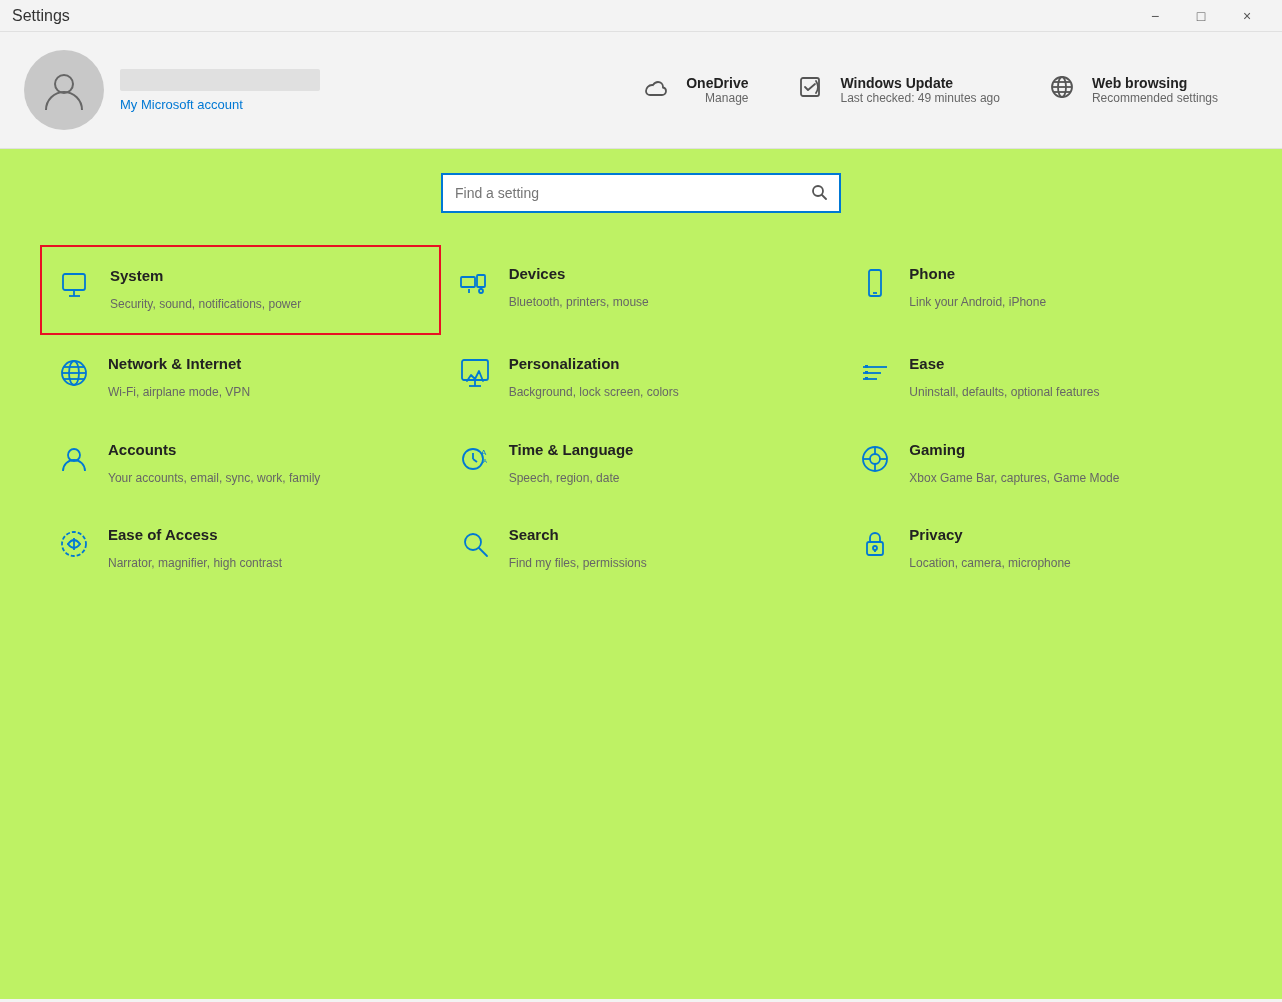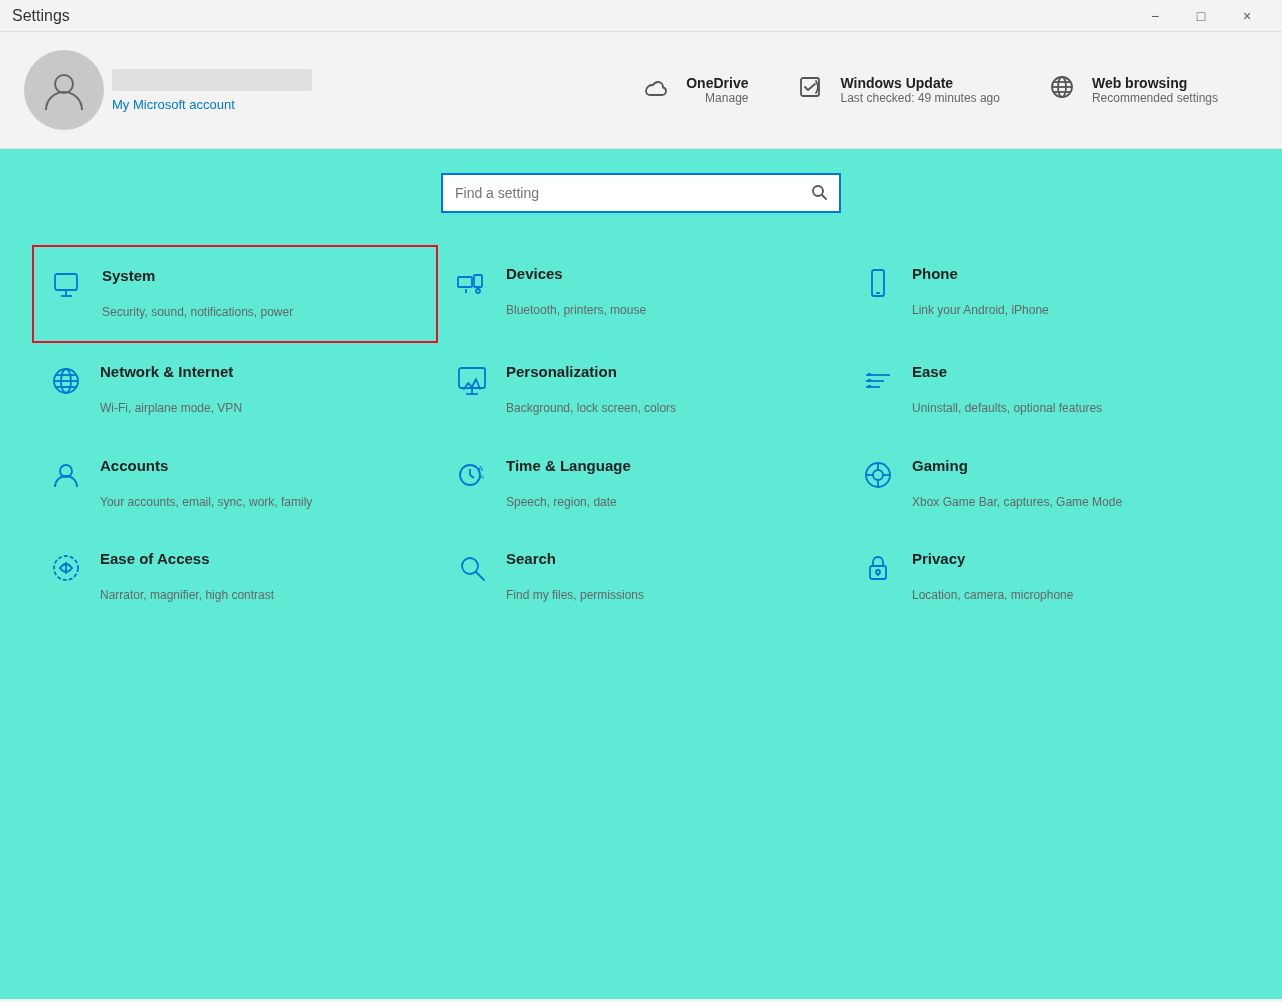--- a/index.html
+++ b/index.html
@@ -29,21 +29,21 @@
       background: #f3f3f3;
       padding: 18px 24px 18px 24px;
       display: flex;
       align-items: center;
       gap: 0;
       border-bottom: 1px solid #e0e0e0;
     }
     .user-section {
       display: flex;
       align-items: center;
-      gap: 8px;
+      gap: 16px;
       flex: 0 0 auto;
     }
     .avatar {
       width: 80px; height: 80px;
       background: #c8c8c8;
       border-radius: 50%;
       display: flex; align-items: center; justify-content: center;
       color: #666;
     }
     .user-info { display: flex; flex-direction: column; gap: 6px; }
@@ -64,21 +64,21 @@
       display: flex; align-items: center; gap: 16px; cursor: pointer;
     }
     .shortcut-icon {
       color: #555; font-size: 28px;
     }
     .shortcut-text { display: flex; flex-direction: column; }
     .shortcut-title { font-size: 14px; font-weight: 600; color: #222; }
     .shortcut-sub { font-size: 12px; color: #666; text-align: right; }
 
     
-    .main { background: #5eead4; padding: 24px 32px; overflow-y: auto; height: calc(1002px - 32px - 120px); }
+    .main { background: #bef264; padding: 24px 40px; overflow-y: auto; height: calc(1002px - 32px - 120px); }
 
     
     .search-container {
       display: flex; justify-content: center;
       margin-bottom: 32px;
     }
     .search-box {
       display: flex; align-items: center;
       border: 2px solid #0078d4;
       background: #fff;
@@ -113,21 +113,21 @@
       border: 2px solid #e81123;
       border-radius: 0;
     }
     .setting-icon {
       color: #0078d4;
       font-size: 28px;
       flex-shrink: 0;
       margin-top: 2px;
       width: 36px; text-align: center;
     }
-    .setting-text { display: flex; flex-direction: column; gap: 20px; }
+    .setting-text { display: flex; flex-direction: column; gap: 12px; }
     .setting-name { font-size: 15px; font-weight: 600; color: #222; }
     .setting-desc { font-size: 12px; color: #666; line-height: 1.4; }
 
     
     .svg-icon { width: 32px; height: 32px; fill: none; stroke: #0078d4; stroke-width: 1.8; }
     .svg-icon-sm { width: 28px; height: 28px; fill: none; stroke: #555; stroke-width: 1.8; }
   </style>
 </head>
 <body>
 

